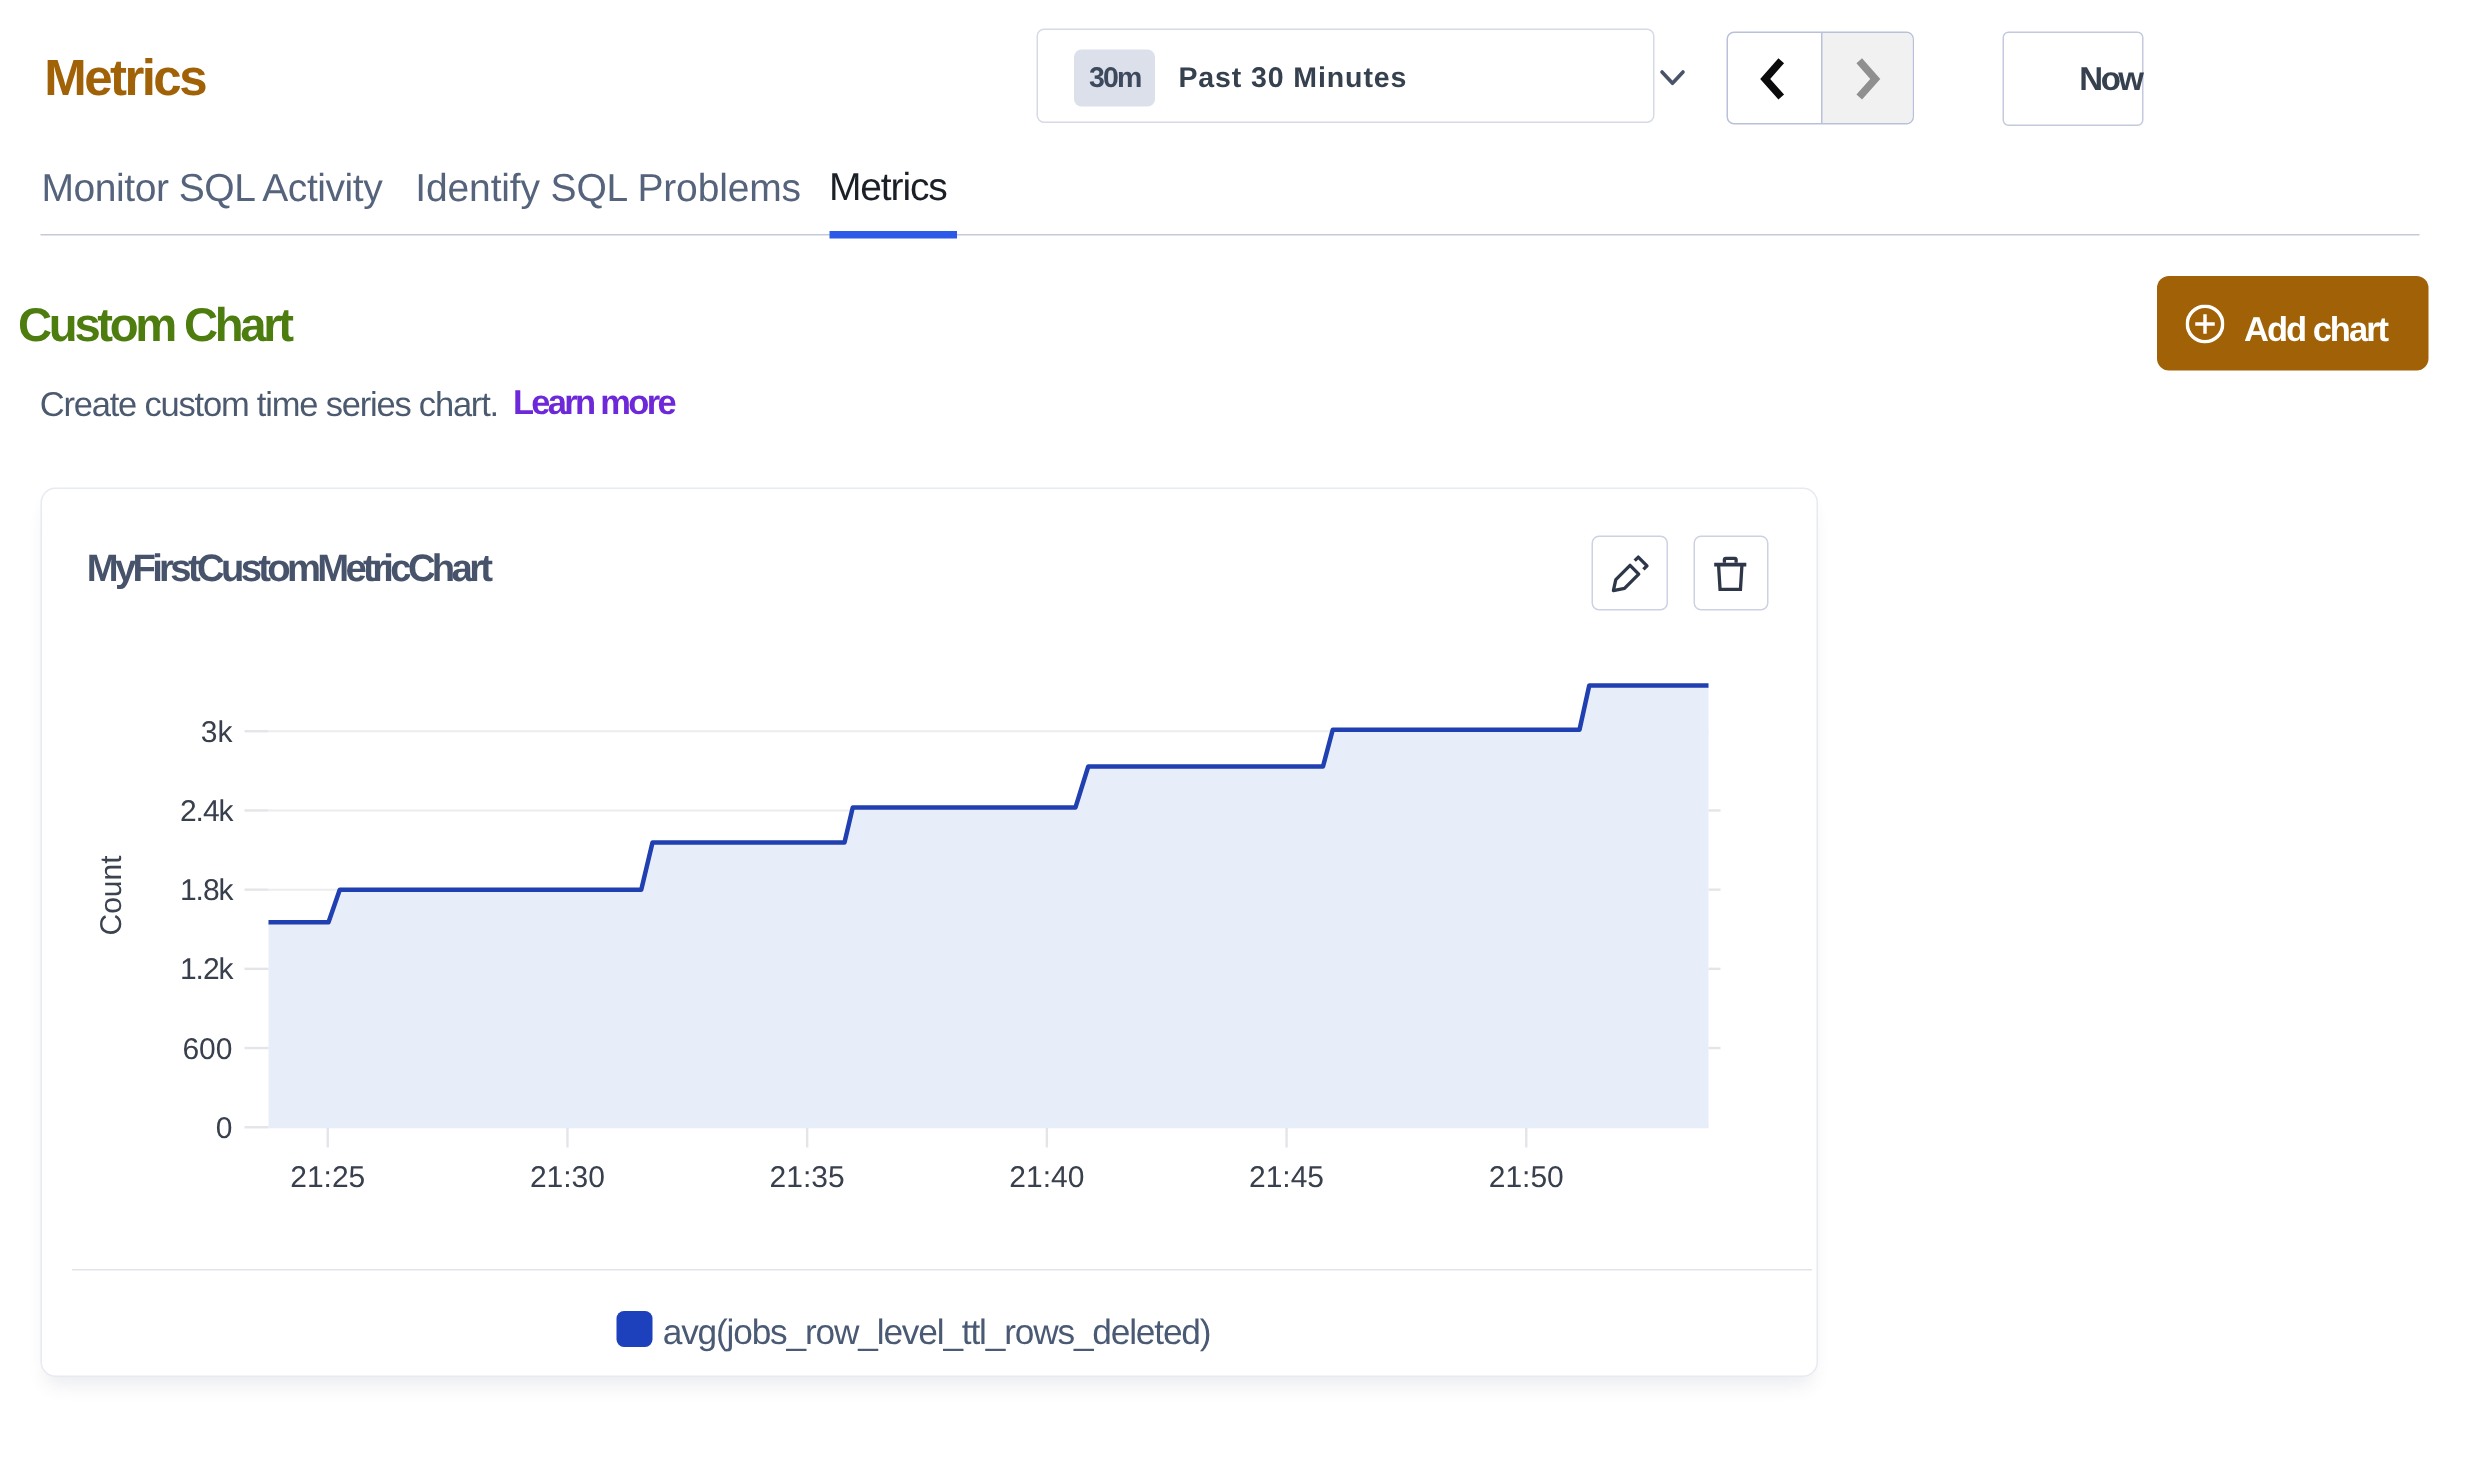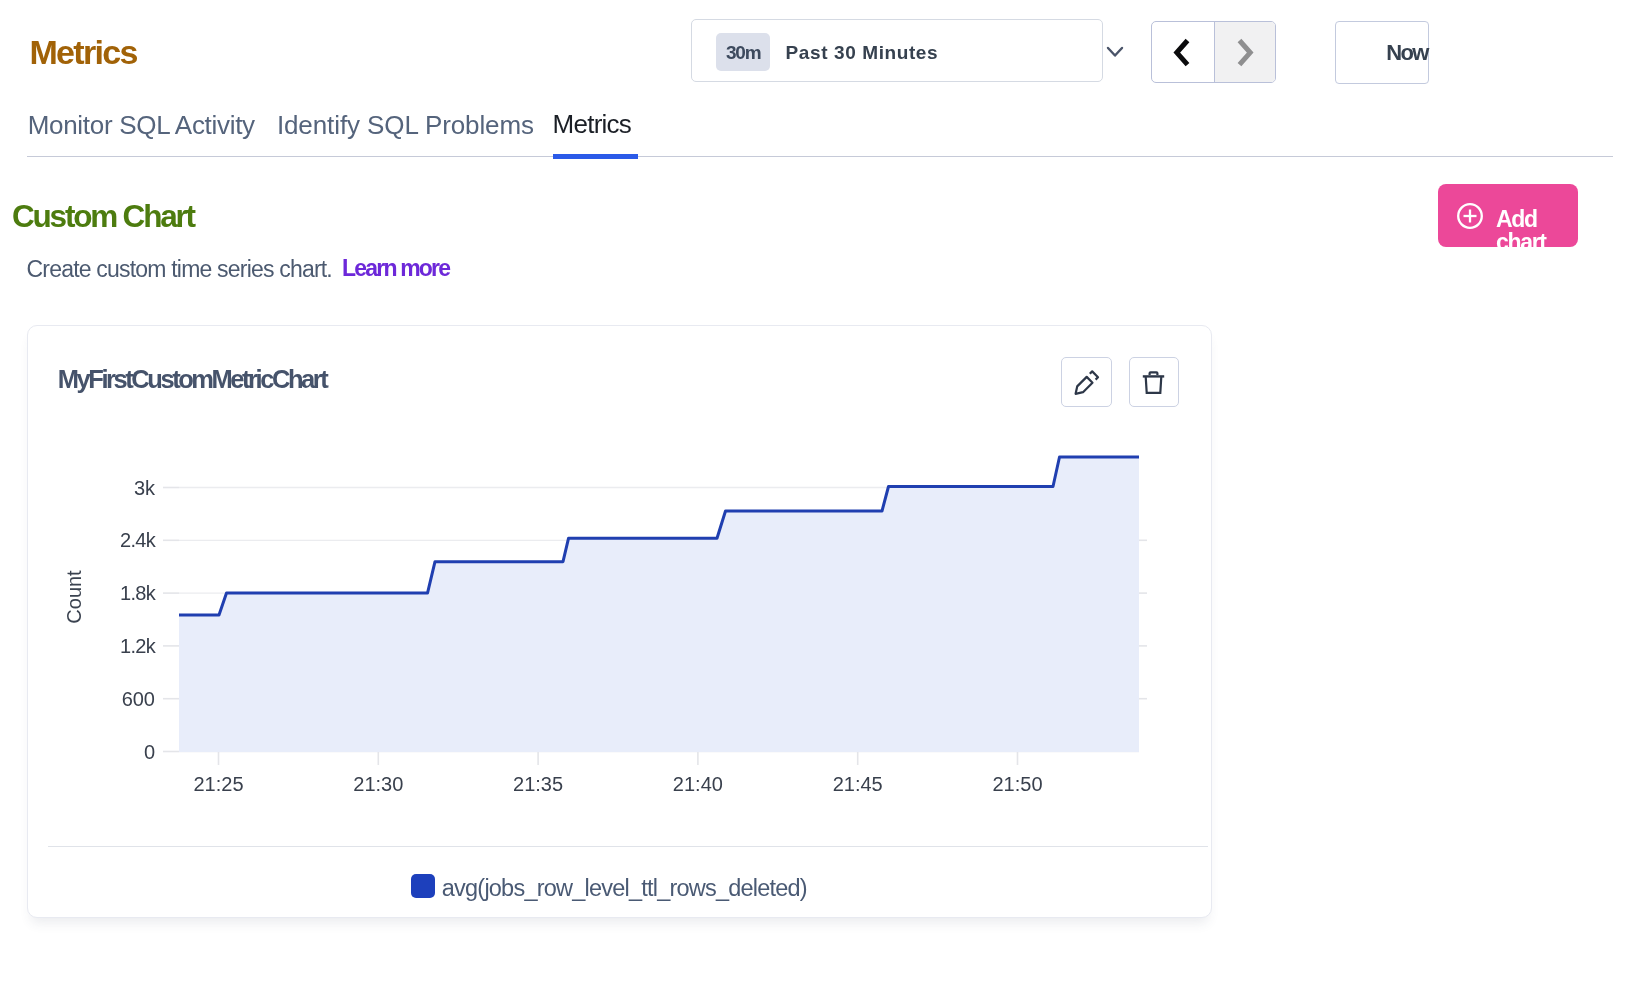--- a/index.html
+++ b/index.html
@@ -34,21 +34,21 @@
 </div>
 
 <div class="abs" style="left:1290.7px; top:21px; width:93.9px; height:62.5px; border:1px solid #c3cade; border-radius:4px; background:#fff; text-align:right;margin-left:44px;">
   <div style="font-size:22px; line-height:61px; font-weight:bold; letter-spacing:-1.7px; margin-left:-3px; color:#36414f;">Now</div>
 </div>
 
 <div class="abs" style="left:12px; top:201.2px; font-size:31.5px; line-height:31.5px; font-weight:bold; letter-spacing:-2.2px; color:#4d7c0f;">Custom Chart</div>
 <div class="abs" style="left:26.5px; top:258.1px; font-size:23px; line-height:23px; letter-spacing:-0.8px; color:#4c5a70;text-align:right;">Create custom time series chart.</div>
 <div class="abs" style="left:342px; top:257.6px; font-size:23px; line-height:21px; font-weight:bold; letter-spacing:-1.8px; color:#6d28d9;">Learn more</div>
 
-<div class="abs" style="left:1437.5px; top:184px; width:140px; height:62.6px; background:#ec4899; border-radius:8px;">
+<div class="abs" style="left:1437.5px; top:184px; width:181px; height:62.6px; background:#a16207; border-radius:8px;">
   <svg class="abs" style="left:19.5px; top:18.8px;" width="26" height="26" viewBox="0 0 26 26">
     <circle cx="13" cy="13" r="11.8" fill="none" stroke="#fff" stroke-width="2.3"></circle>
     <line x1="6.5" y1="13" x2="19.5" y2="13" stroke="#fff" stroke-width="2.3"></line>
     <line x1="13" y1="6.5" x2="13" y2="19.5" stroke="#fff" stroke-width="2.3"></line>
   </svg>
   <div class="abs" style="left:58.5px; top:23.7px; font-size:23px; line-height:23px; font-weight:bold; letter-spacing:-1.33px; color:#ffffff;">Add chart</div>
 </div>
 
 <div class="abs" style="left:27px; top:324.6px; width:1185px; height:593.4px; background:#fff; border:1px solid #e8eaf1; border-radius:10px; box-shadow:0 9px 12px -4px rgba(60,70,100,0.10);"></div>
 

